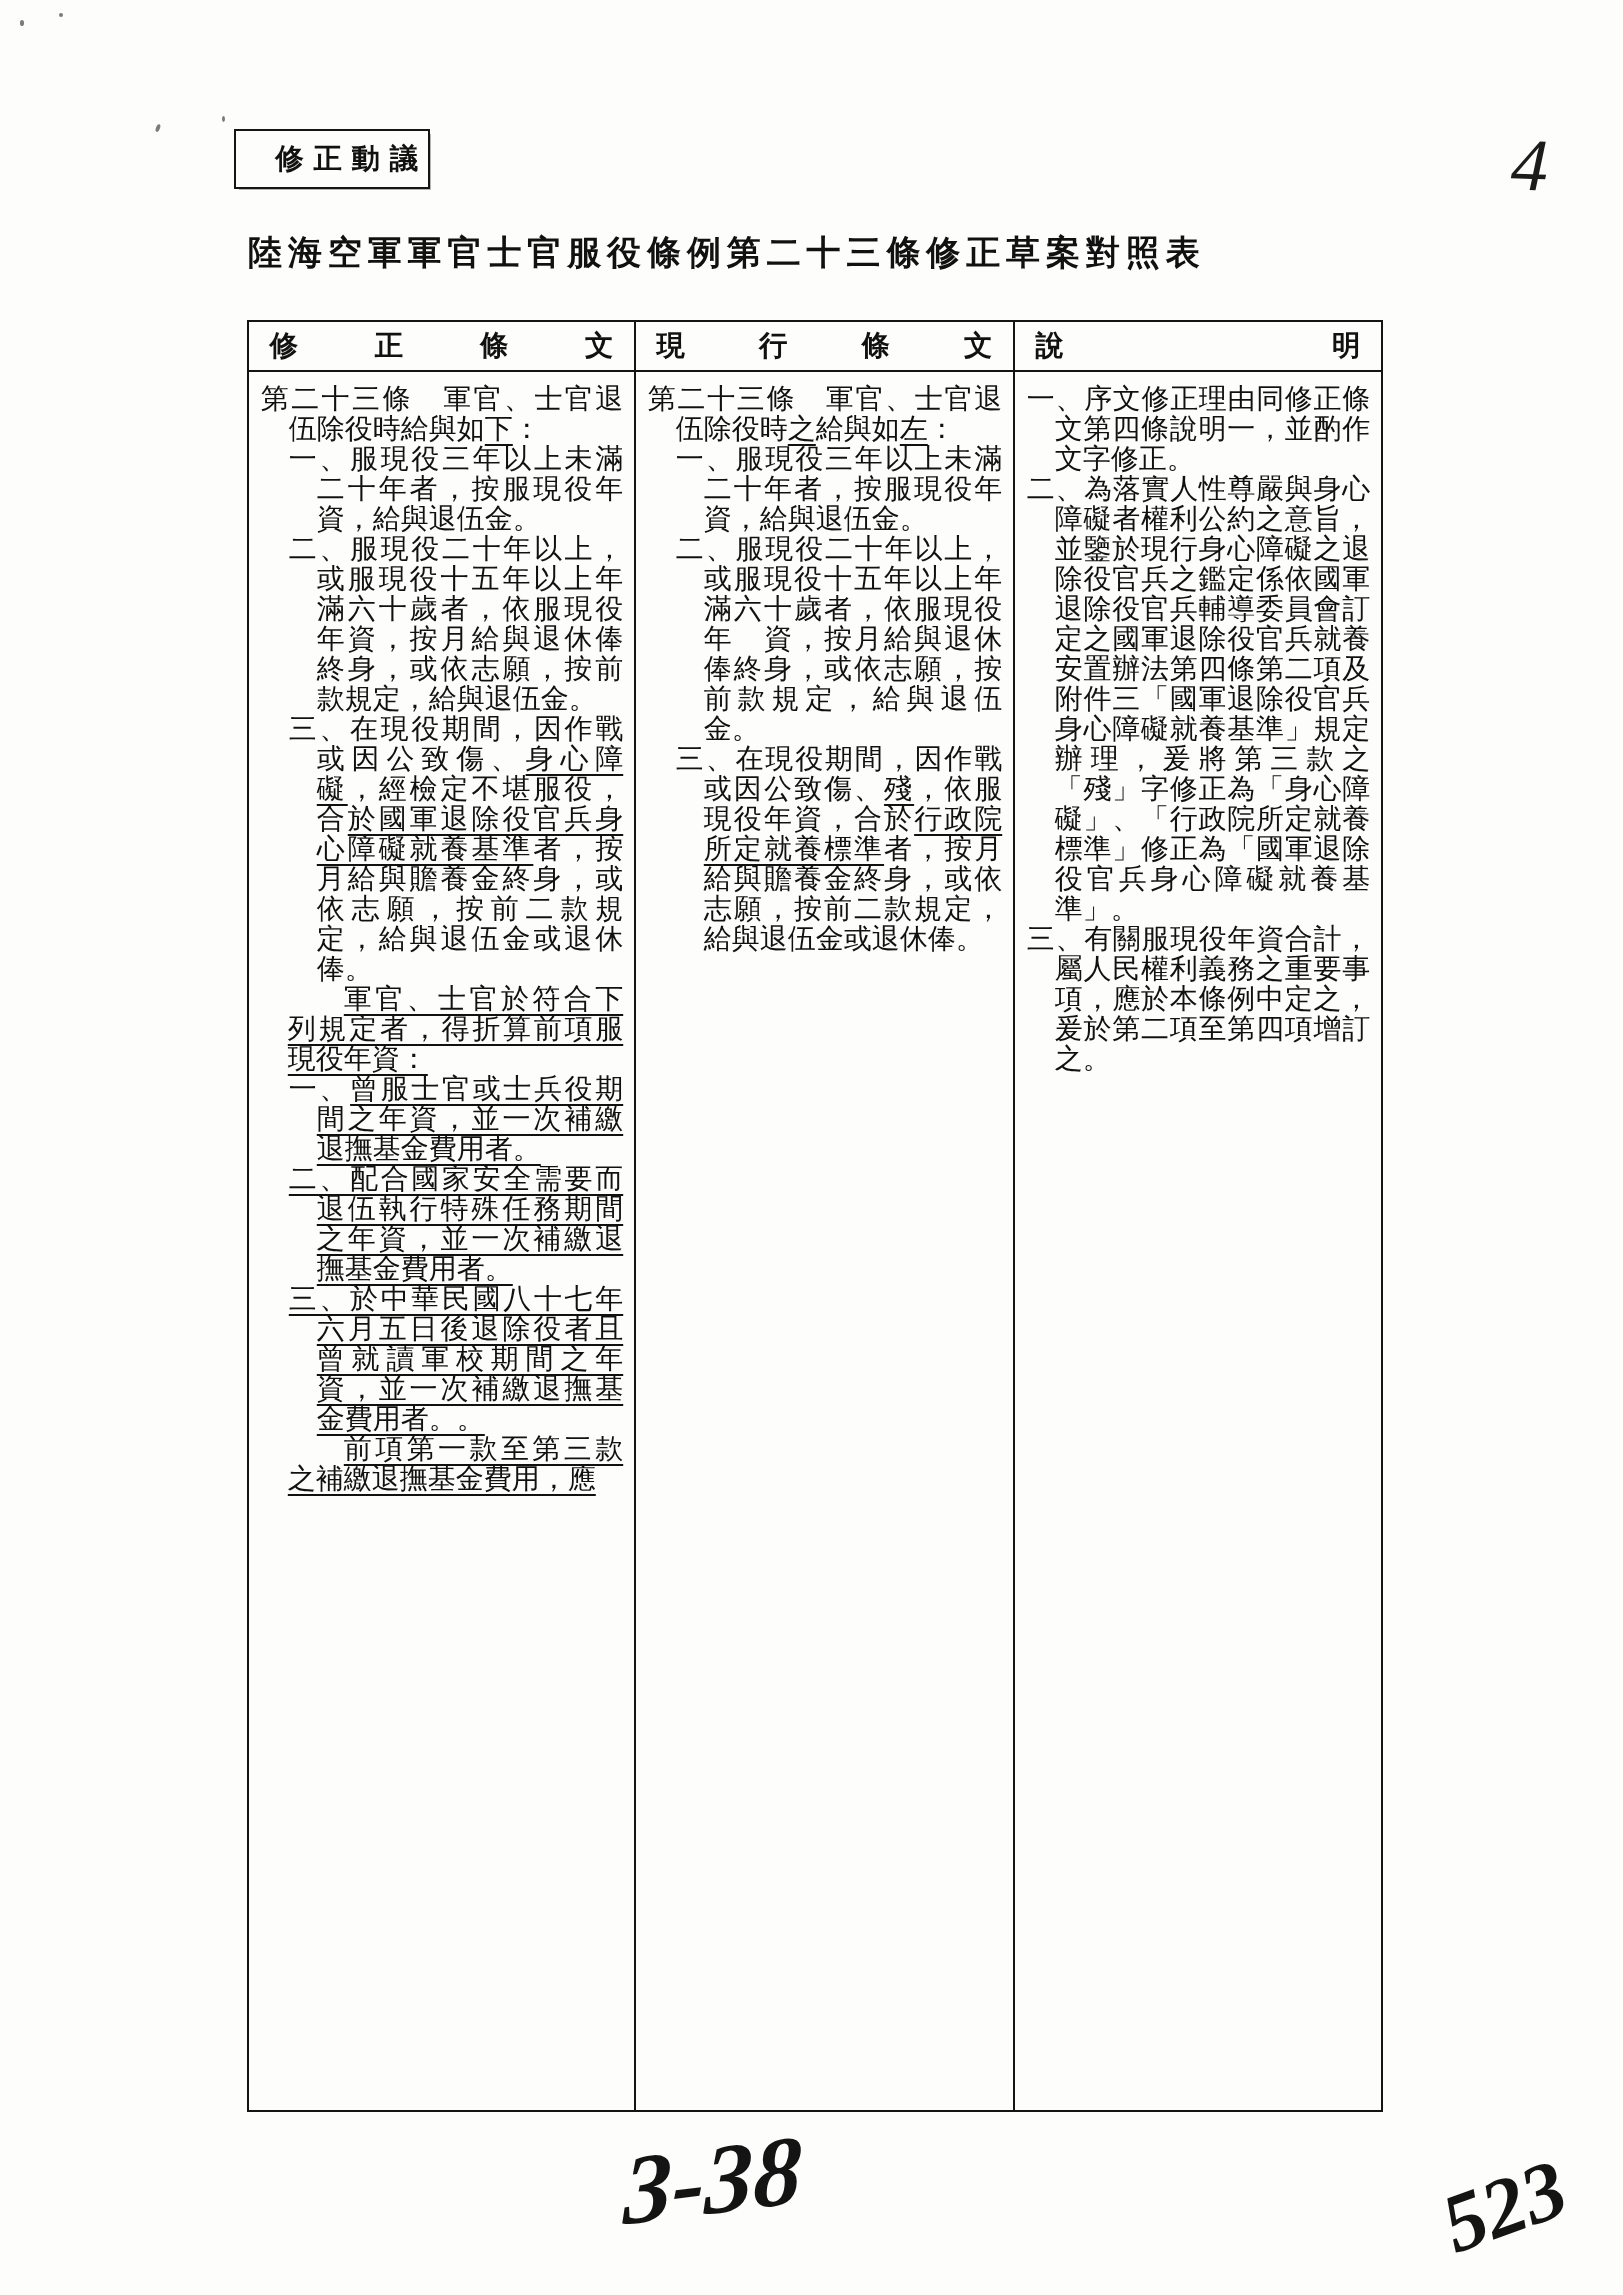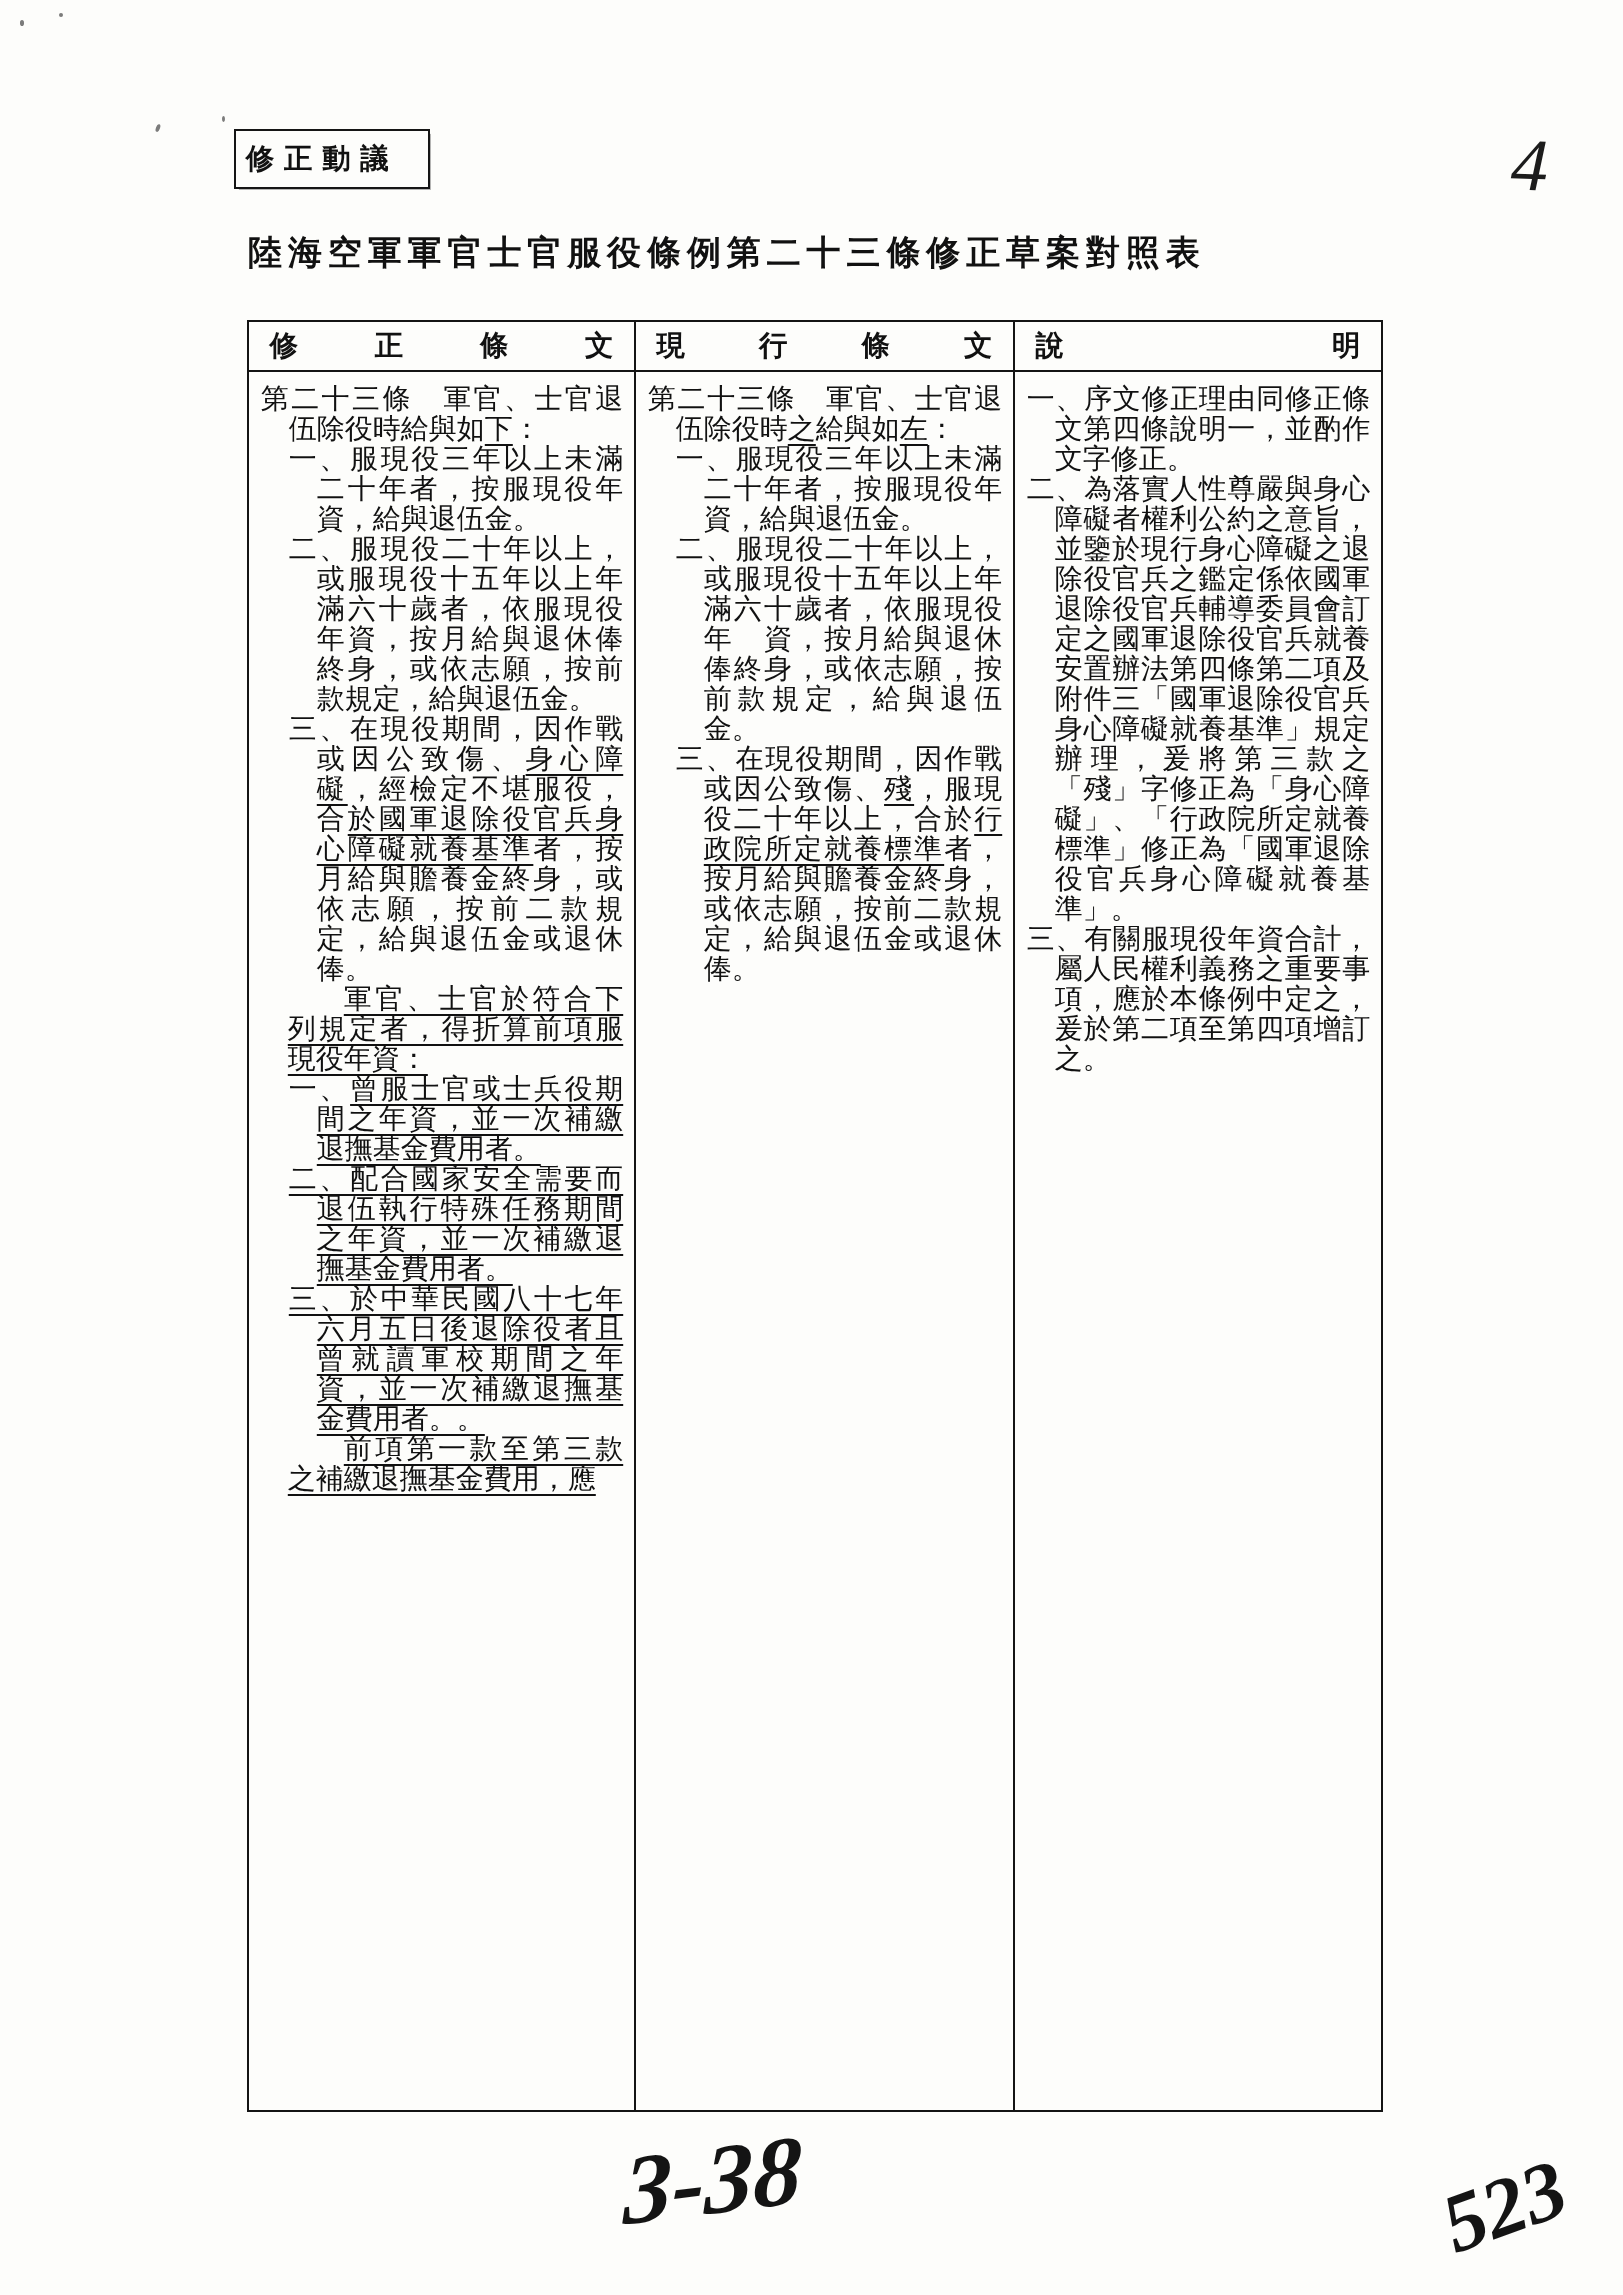--- a/index.html
+++ b/index.html
@@ -13,21 +13,21 @@
     color: #111;
   }
 
   
   .stamp {
     position: absolute;
     left: 234px; top: 129px;
     width: 192px; height: 56px;
     border: 2.9px solid #151515;
     box-shadow: 2.9px 2.9px 0 -2px rgba(20,20,20,.35);
-    display: flex; align-items: center; justify-content: flex-start;
+    display: flex; align-items: center; justify-content: flex-end;
     font-size: 28.4px; font-weight: 700;
     letter-spacing: 9.8px; text-indent: 9.8px;
   }
 
   
   .page-number {
     position: absolute;
     left: 1511px; top: 123px;
     font-size: 74px; font-weight: 400;
     font-style: italic;
@@ -147,21 +147,21 @@
           <div class="para p-indent2"><span class="ins">軍官、士官於符合下列規定者，得折算前項服現役年資：</span></div>
           <div class="para p-item"><span>一、</span><span class="ins">曾服士官或士兵役期間之年資，並一次補繳退撫基金費用者。</span></div>
           <div class="para p-item"><span class="ins">二、配合國家安全需要而退伍執行特殊任務期間之年資，並一次補繳退撫基金費用者。</span></div>
           <div class="para p-item"><span class="ins">三、於中華民國八十七年六月五日後退除役者且曾就讀軍校期間之年資，並一次補繳退撫基金費用者。。</span></div>
           <div class="para p-indent2"><span class="ins">前項第一款至第三款之補繳退撫基金費用，應</span></div>
         </div>
       <div class="bcell c1">
           <div class="para p-hang1"><span>第二十三條　軍官、士官退伍除役時</span><span class="ins">之</span><span>給與如</span><span class="ins">左</span><span>：</span></div>
           <div class="para p-item"><span>一、服現役三年以上未滿二十年者，按服現役年資，給與退伍金。</span></div>
           <div class="para p-item"><span>二、服現役二十年以上，或服現役十五年以上年滿六十歲者，依服現役年　資，按月給與退休俸終身，或依志願，按前款規定，給與退伍金。</span></div>
-          <div class="para p-item"><span>三、在現役期間，因作戰或因公致傷、</span><span class="ins">殘</span><span>，服現役二十年以上，合於</span><span class="ins">行政院所定就養標準</span><span>者，按月給與贍養金終身，或依志願，按前二款規定，給與退伍金或退休俸。</span></div>
+          <div class="para p-item"><span>三、在現役期間，因作戰或因公致傷、</span><span class="ins">殘</span><span>，依服現役年資，合於</span><span class="ins">行政院所定就養標準</span><span>者，按月給與贍養金終身，或依志願，按前二款規定，給與退伍金或退休俸。</span></div>
         </div>
       <div class="bcell c2">
           <div class="para p-hang1"><span>一、序文修正理由同修正條文第四條說明一，並酌作文字修正。</span></div>
           <div class="para p-hang1"><span>二、為落實人性尊嚴與身心障礙者權利公約之意旨，並鑒於現行身心障礙之退除役官兵之鑑定係依國軍退除役官兵輔導委員會訂定之國軍退除役官兵就養安置辦法第四條第二項及附件三「國軍退除役官兵身心障礙就養基準」規定辦理，爰將第三款之「殘」字修正為「身心障礙」、「行政院所定就養標準」修正為「國軍退除役官兵身心障礙就養基準」。</span></div>
           <div class="para p-hang1"><span>三、有關服現役年資合計，屬人民權利義務之重要事項，應於本條例中定之，爰於第二項至第四項增訂之。</span></div>
         </div>
     </div>
   </div>
 
   <div class="hw-center">3-38</div>

